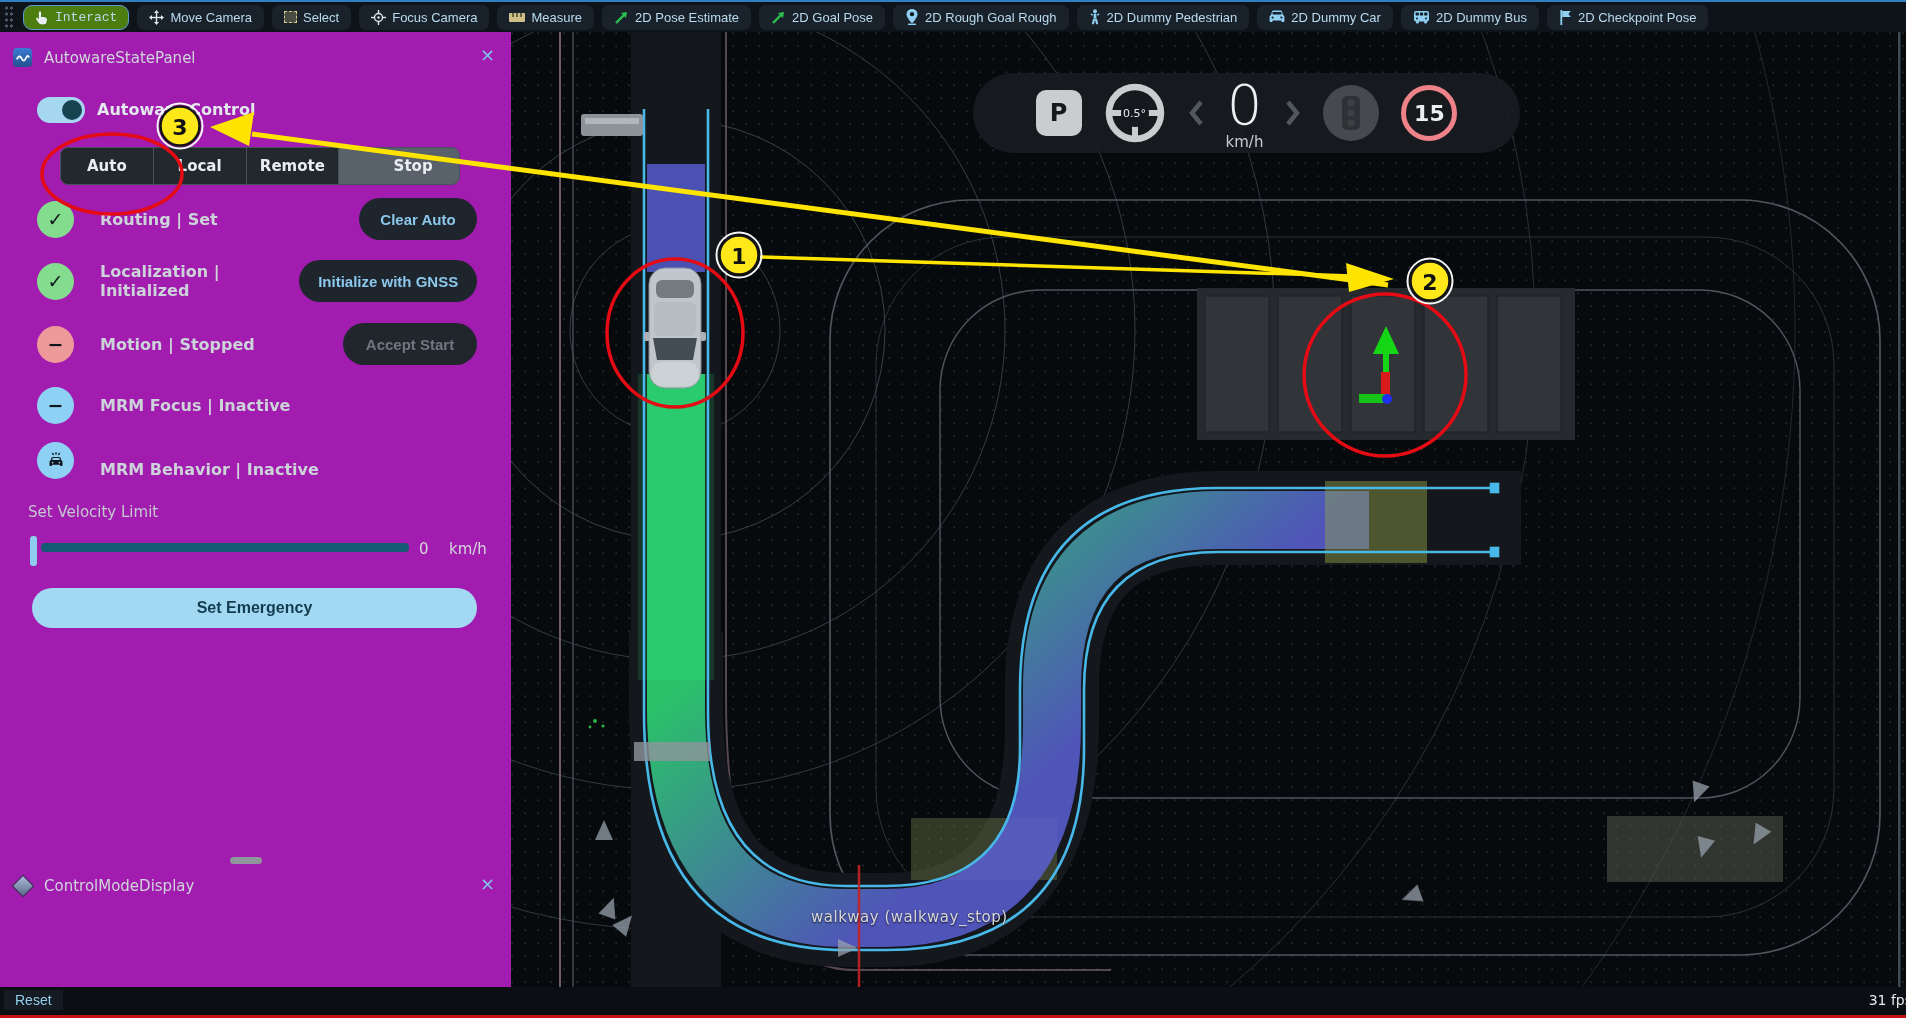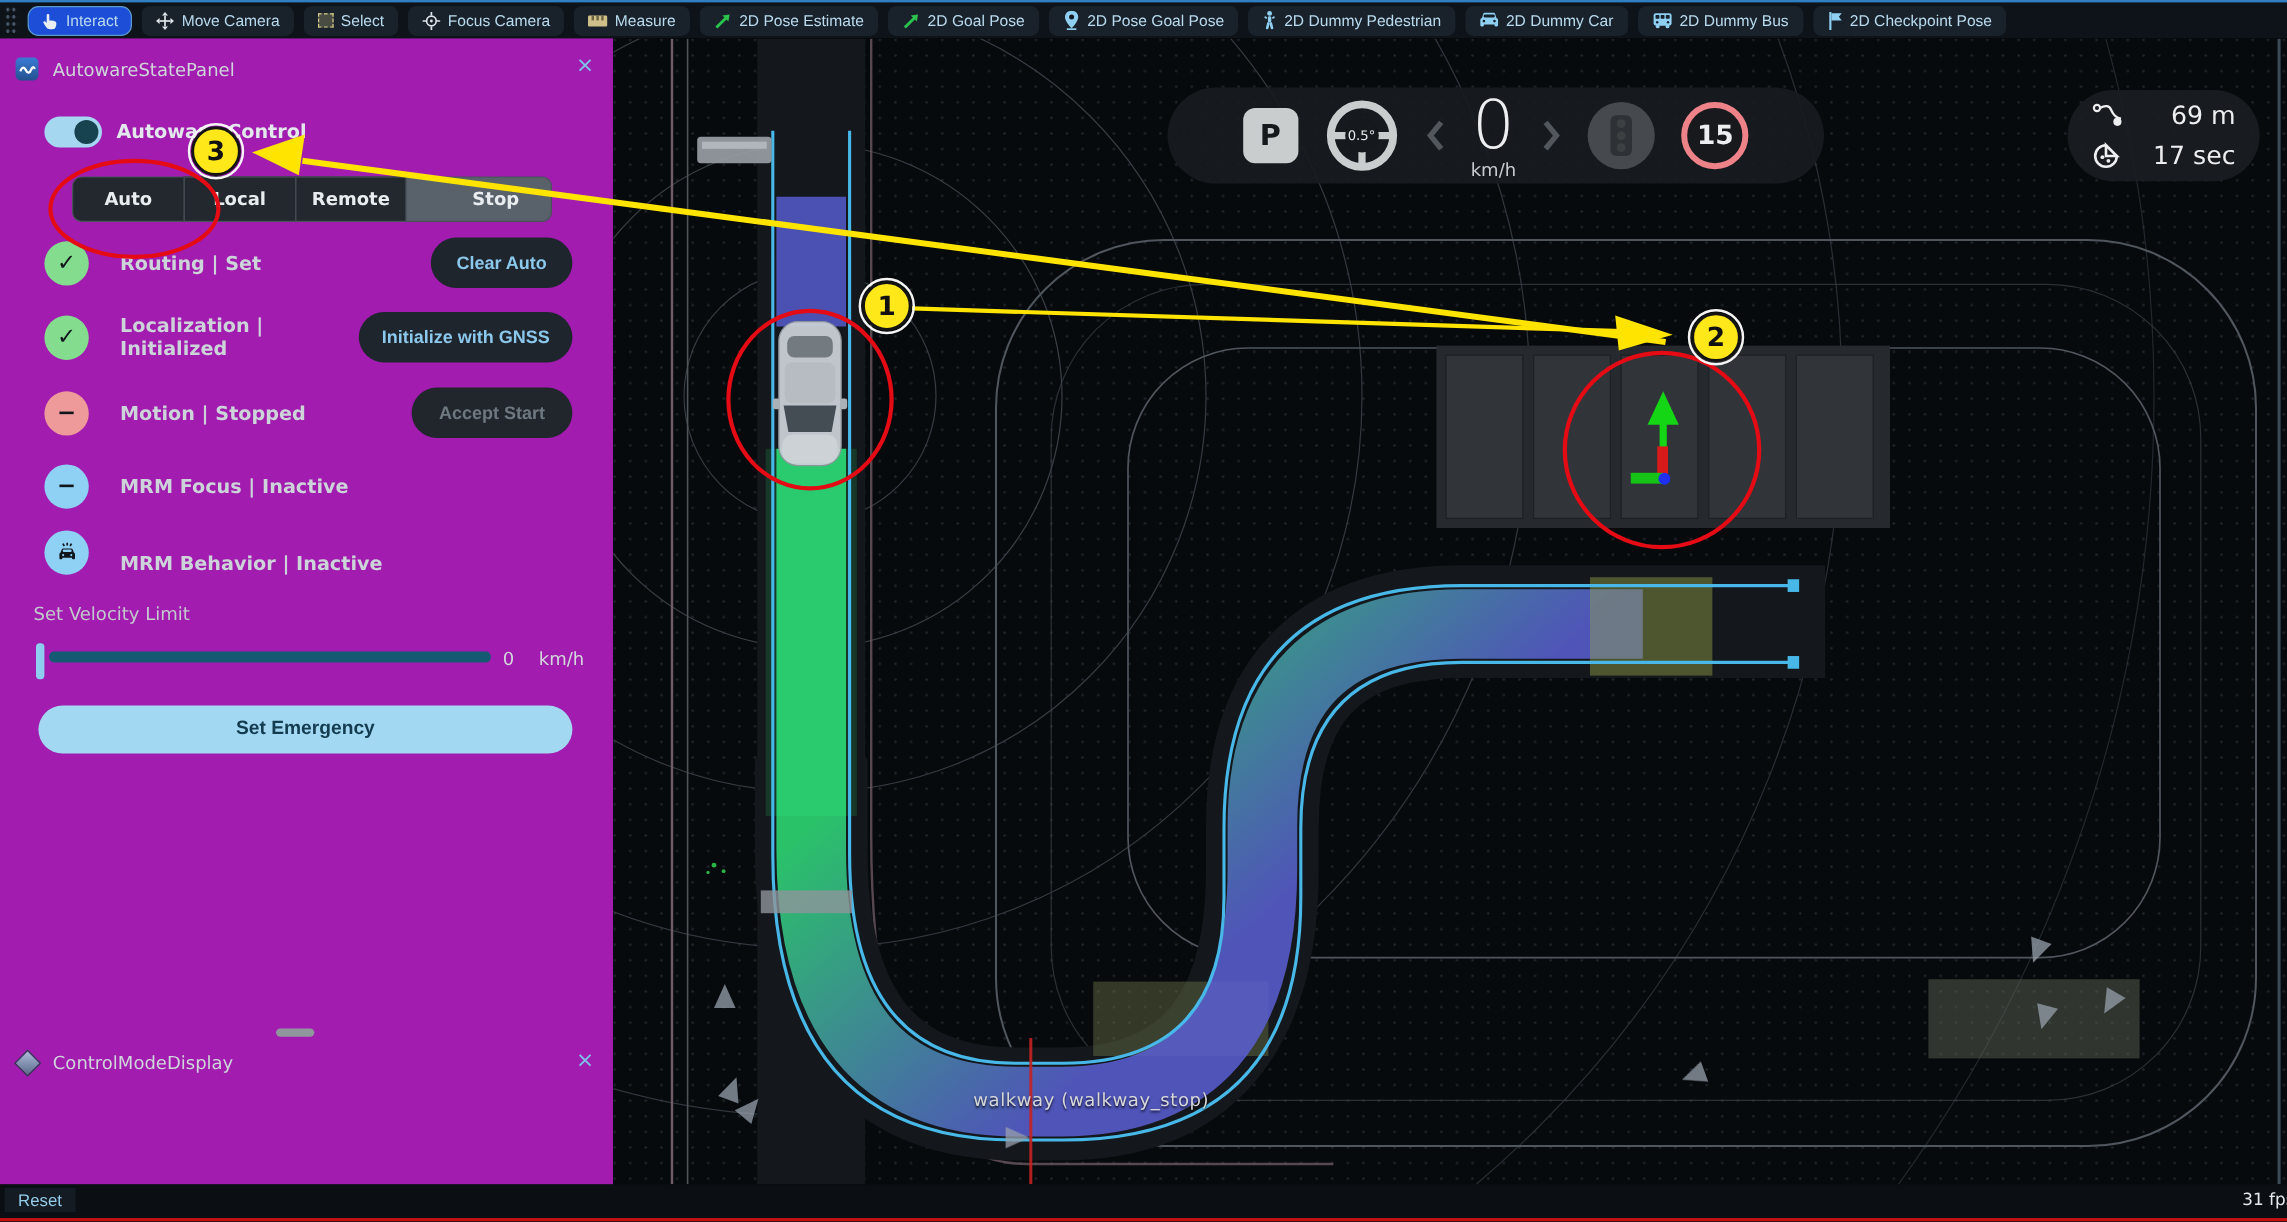--- a/index.html
+++ b/index.html
@@ -9,21 +9,21 @@
 
   
   .toolbar{position:absolute;left:0;top:0;width:1906px;height:32px;background:#0d1319;
            border-top:2px solid #2f7fc2;display:flex;align-items:center;gap:8px;box-sizing:border-box;
            padding-left:4px;}
   .grip{width:11px;height:24px;background-image:radial-gradient(#49586a 1.2px,transparent 1.4px);
         background-size:5px 6px;flex:0 0 auto;}
   .tb{height:25px;border-radius:7px;background:#19222b;color:#b9daee;font-size:13px;
       display:inline-flex;align-items:center;gap:6px;padding:0 11px;border:1px solid transparent;
       white-space:nowrap;flex:0 0 auto;cursor:default;}
-  .tb.sel{background:#1d4ed8;border-color:#5c9bd0;border-radius:9px;}
+  .tb.sel{background:#4d7c0f;border-color:#5c9bd0;border-radius:9px;font-family:Liberation Mono, monospace;}
   .tb svg{display:block;}
   .khaki-box{width:13px;height:12px;border:1.6px dashed #d8cc8a;background:rgba(216,204,138,.25);box-sizing:border-box;}
   .ruler{width:16px;height:9px;background:#cfc089;border-radius:1px;position:relative;}
   .ruler:before{content:"";position:absolute;left:3px;top:0;width:1.5px;height:4px;background:#6b6342;
                 box-shadow:4px 0 0 #6b6342,8px 0 0 #6b6342;}
 
   
   .leftcol{position:absolute;left:0;top:32px;width:511px;height:955px;background:#a21caf;}
   .p-title{position:absolute;left:44px;top:17px;font-size:15px;color:#cfd5da;}
   .p-close{position:absolute;right:16px;top:12px;font-size:18px;color:#7fc4ea;cursor:default;}
@@ -183,21 +183,21 @@
         </svg>
       <span>2D Goal Pose</span>
     </button>
 
     <button class="tb">
       <svg width="14" height="16" viewBox="0 0 14 16">
           <path d="M7 0C3.7 0 1.5 2.3 1.5 5.3 1.5 9 7 14.5 7 14.5S12.5 9 12.5 5.3C12.5 2.3 10.3 0 7 0z" fill="#8fd0f2"></path>
           <circle cx="7" cy="5.2" r="2.1" fill="#111a22"></circle>
           <rect x="3" y="14.6" width="8" height="1.4" fill="#8fd0f2"></rect>
         </svg>
-      <span>2D Pose Goal Pose</span>
+      <span>2D Rough Goal Rough</span>
     </button>
 
     <button class="tb">
       <svg width="12" height="16" viewBox="0 0 12 16">
           <g fill="#8fd0f2">
             <circle cx="6" cy="2.2" r="2"></circle>
             <rect x="4.6" y="4.6" width="2.8" height="5" rx="1.2"></rect>
             <rect x="1.6" y="4.8" width="2.4" height="1.6" rx=".8" transform="rotate(28 2.8 5.6)"></rect>
             <rect x="8" y="4.8" width="2.4" height="1.6" rx=".8" transform="rotate(-28 9.2 5.6)"></rect>
             <rect x="3.4" y="9.4" width="2.2" height="6" rx="1" transform="rotate(14 4.5 12.4)"></rect>
@@ -466,39 +466,20 @@
           <rect x="1" y="1" width="18" height="34" rx="5" fill="#2e3236"></rect>
           <circle cx="10" cy="8" r="3.6" fill="#3c4043"></circle>
             <circle cx="10" cy="18" r="3.6" fill="#3c4043"></circle>
             <circle cx="10" cy="28" r="3.6" fill="#3c4043"></circle>
         </svg>
       </div>
       <div class="limit">15</div>
     </div>
 
     
-    <div class="routeinfo">
-      <div class="ri-row">
-        <svg width="26" height="22" viewBox="0 0 26 22">
-          <circle cx="4.5" cy="5" r="2.6" fill="none" stroke="#eceef0" stroke-width="1.8"></circle>
-          <path d="M7 5 q7-4 9.5 2 t8 7" fill="none" stroke="#eceef0" stroke-width="2"></path>
-          <circle cx="21.5" cy="16.5" r="3.4" fill="#eceef0"></circle>
-        </svg>
-        <div class="ri-val">69 m</div>
-      </div>
-      <div class="ri-row">
-        <svg width="24" height="24" viewBox="0 0 24 24">
-          <path d="M21 12 A9 9 0 1 1 12 3" fill="none" stroke="#eceef0" stroke-width="2.2"></path>
-          <path d="M12 3 L21 12 L12 12 Z" fill="none" stroke="#eceef0" stroke-width="2.2"></path>
-          <circle cx="9" cy="13" r="1.6" fill="#eceef0"></circle>
-            <circle cx="14" cy="16" r="1.6" fill="#eceef0"></circle>
-        </svg>
-        <div class="ri-val">17 sec</div>
-      </div>
-    </div>
   </div>
 
   <div class="statusbar">
     <button class="reset">Reset</button>
     <div class="fps">31 fps</div>
     <div class="redline"></div>
   </div>
 
   <svg class="annotations" width="1906" height="1018" viewBox="0 0 1906 1018">
     <g fill="none" stroke="#e50b14" stroke-width="3.5">

